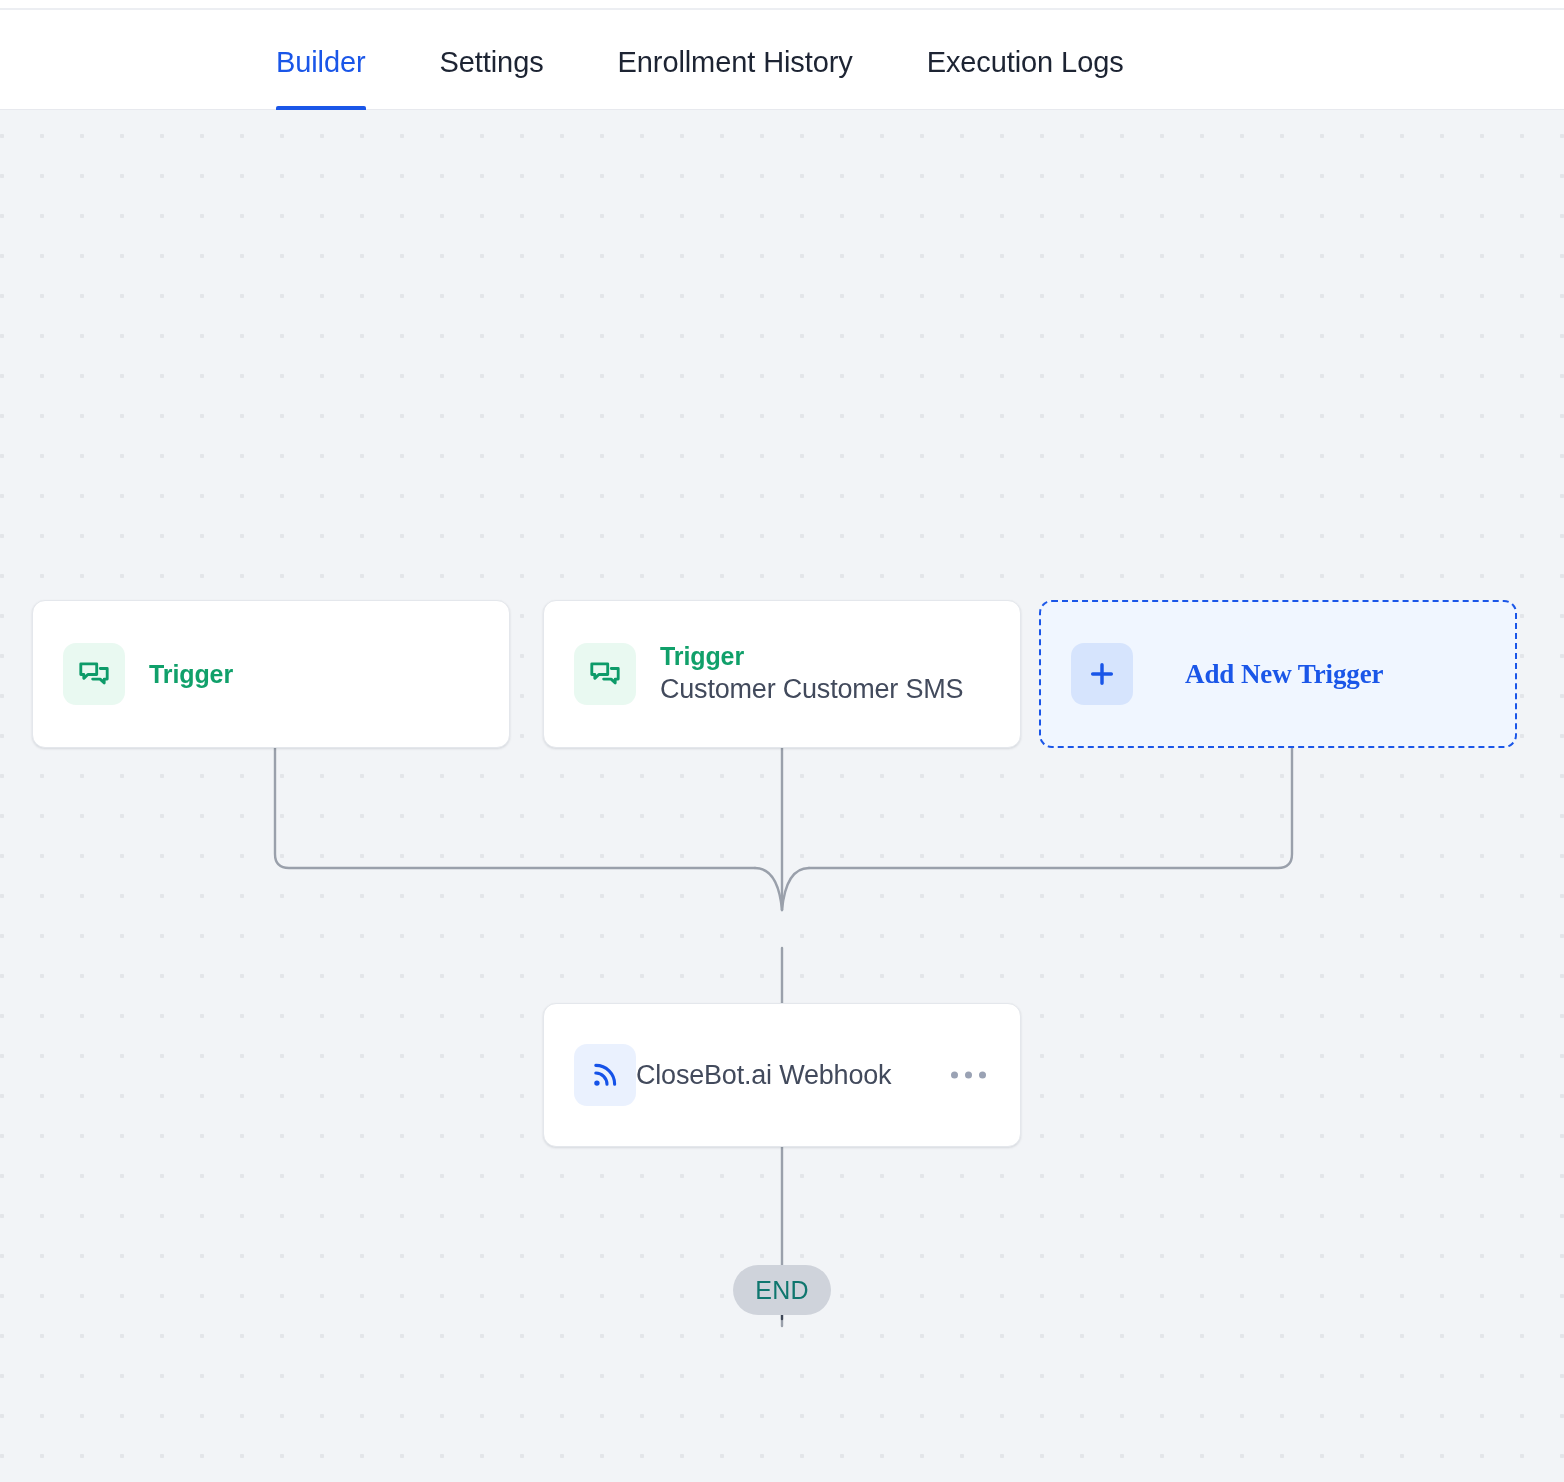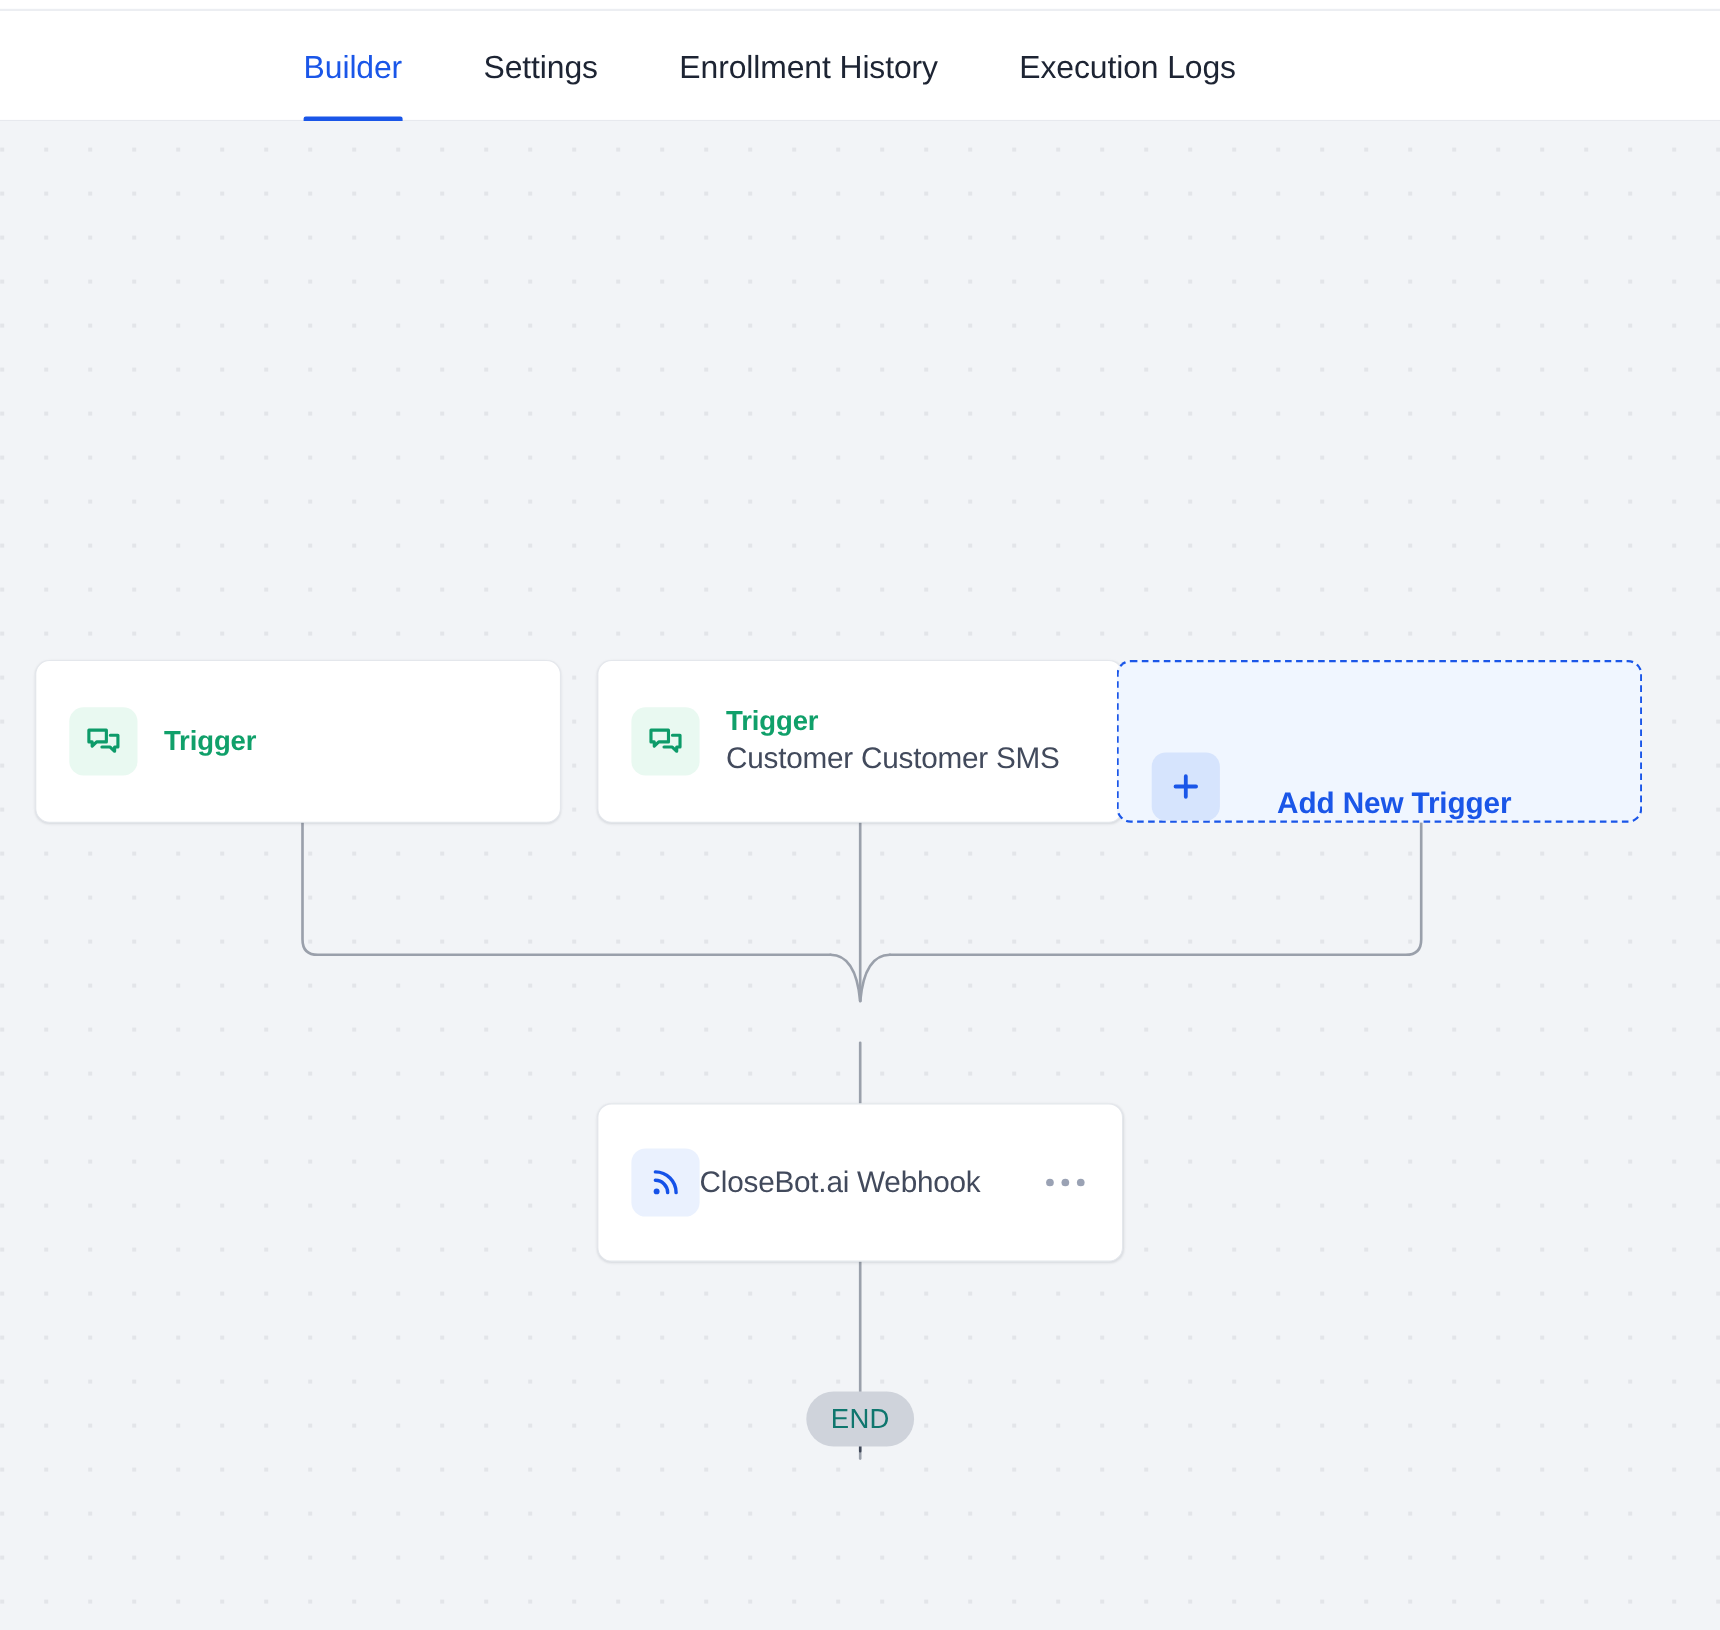--- a/index.html
+++ b/index.html
@@ -123,29 +123,30 @@
     font-size: 27px;
     color: #424a5c;
     line-height: 1.32;
     letter-spacing: -0.2px;
     white-space: nowrap;
   }
 
   
   .add-node {
     position: absolute;
-    left: 1015px; top: 490px;
+    left: 1039px; top: 490px;
     width: 478px; height: 148px;
     background: #f0f6ff;
     border: 2px dashed #1a56e8;
     border-radius: 13px;
     display: flex;
-    align-items: flex-end;
+    align-items: center;
     padding: 0 30px;
     cursor: pointer;
+    font-family: Liberation Serif, serif;
   }
   .add-tile {
     width: 62px; height: 62px;
     border-radius: 13px;
     background: #d6e4fd;
     display: flex;
     align-items: center;
     justify-content: center;
     flex: none;
   }

